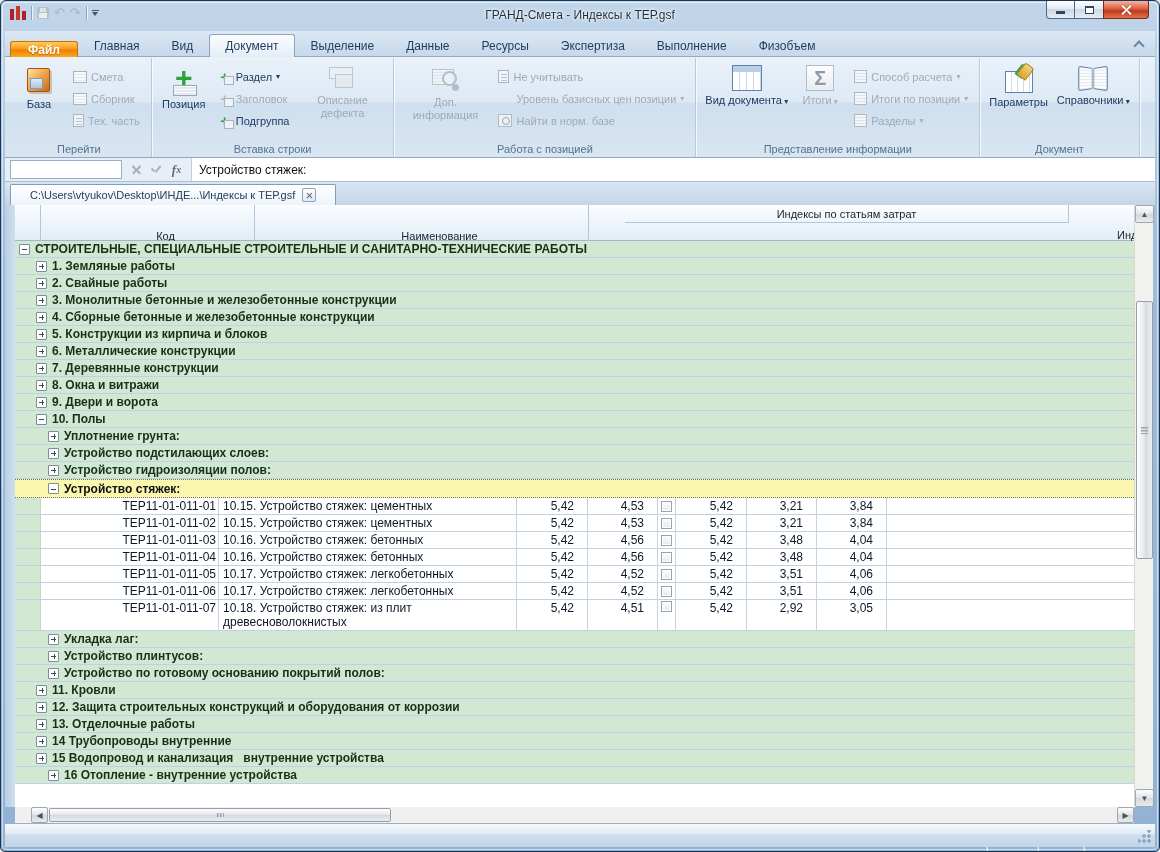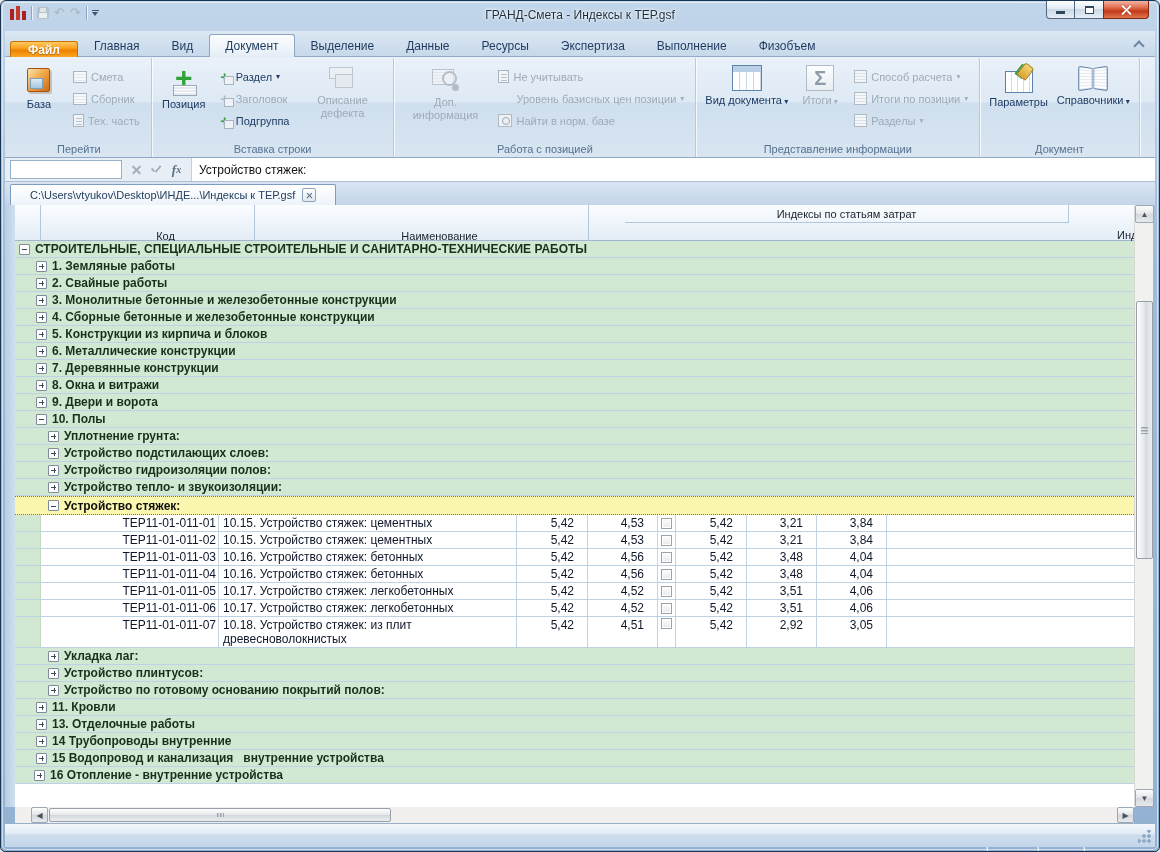--- a/index.html
+++ b/index.html
@@ -441,24 +441,20 @@
           <span class="glabel">Уплотнение грунта:</span>
         </div>
         <div class="grow" style="padding-left: 33px;">
           <span class="exp plus"></span>
           <span class="glabel">Устройство подстилающих слоев:</span>
         </div>
         <div class="grow" style="padding-left: 33px;">
           <span class="exp plus"></span>
           <span class="glabel">Устройство гидроизоляции полов:</span>
         </div>
-        <div class="grow" style="padding-left: 33px;">
-          <span class="exp plus"></span>
-          <span class="glabel">Устройство тепло- и звукоизоляции:</span>
-        </div>
         <div class="grow sel" style="padding-left: 33px;">
           <span class="exp minus"></span>
           <span class="glabel">Устройство стяжек:</span>
         </div>
         <div class="drow">
           <div class="cell gut"></div>
           <div class="cell code">ТЕР11-01-011-01</div>
           <div class="cell name">10.15. Устройство стяжек: цементных</div>
           <div class="cell num">5,42</div>
           <div class="cell num">4,53</div>
@@ -565,31 +561,35 @@
         <div class="grow" style="padding-left: 33px;">
           <span class="exp plus"></span>
           <span class="glabel">Устройство по готовому основанию покрытий полов:</span>
         </div>
         <div class="grow" style="padding-left: 21px;">
           <span class="exp plus"></span>
           <span class="glabel">11. Кровли</span>
         </div>
         <div class="grow" style="padding-left: 21px;">
           <span class="exp plus"></span>
+          <span class="glabel">12. Защита строительных конструкций и оборудования от коррозии</span>
+        </div>
+        <div class="grow" style="padding-left: 21px;">
+          <span class="exp plus"></span>
           <span class="glabel">13. Отделочные работы</span>
         </div>
         <div class="grow" style="padding-left: 21px;">
           <span class="exp plus"></span>
           <span class="glabel">14 Трубопроводы внутренние</span>
         </div>
         <div class="grow" style="padding-left: 21px;">
           <span class="exp plus"></span>
           <span class="glabel">15 Водопровод и канализация   внутренние устройства</span>
         </div>
-        <div class="grow" style="padding-left: 19px;">
+        <div class="grow" style="padding-left: 33px;">
           <span class="exp plus"></span>
           <span class="glabel">16 Отопление - внутренние устройства</span>
         </div>
       </div>
   </div>
 
   <div class="vscroll">
     <div class="sbtn up">▲</div>
     <div class="vthumb"></div>
     <div class="sbtn down">▼</div>

